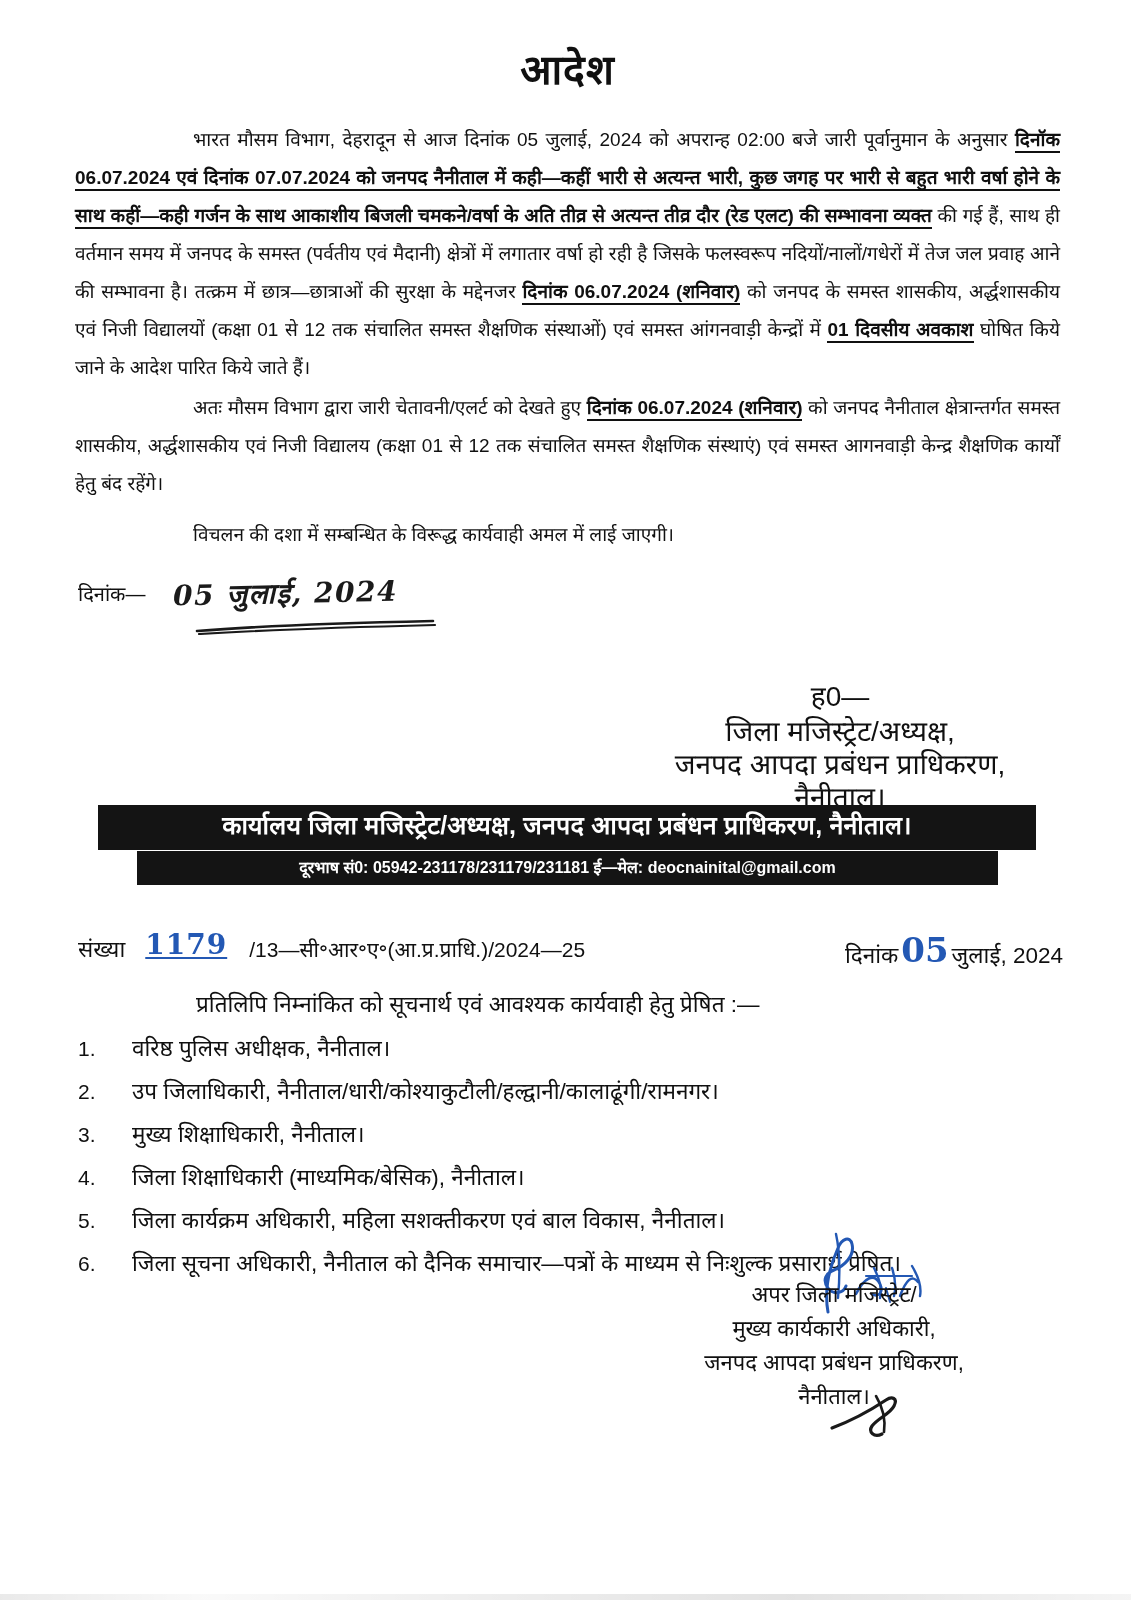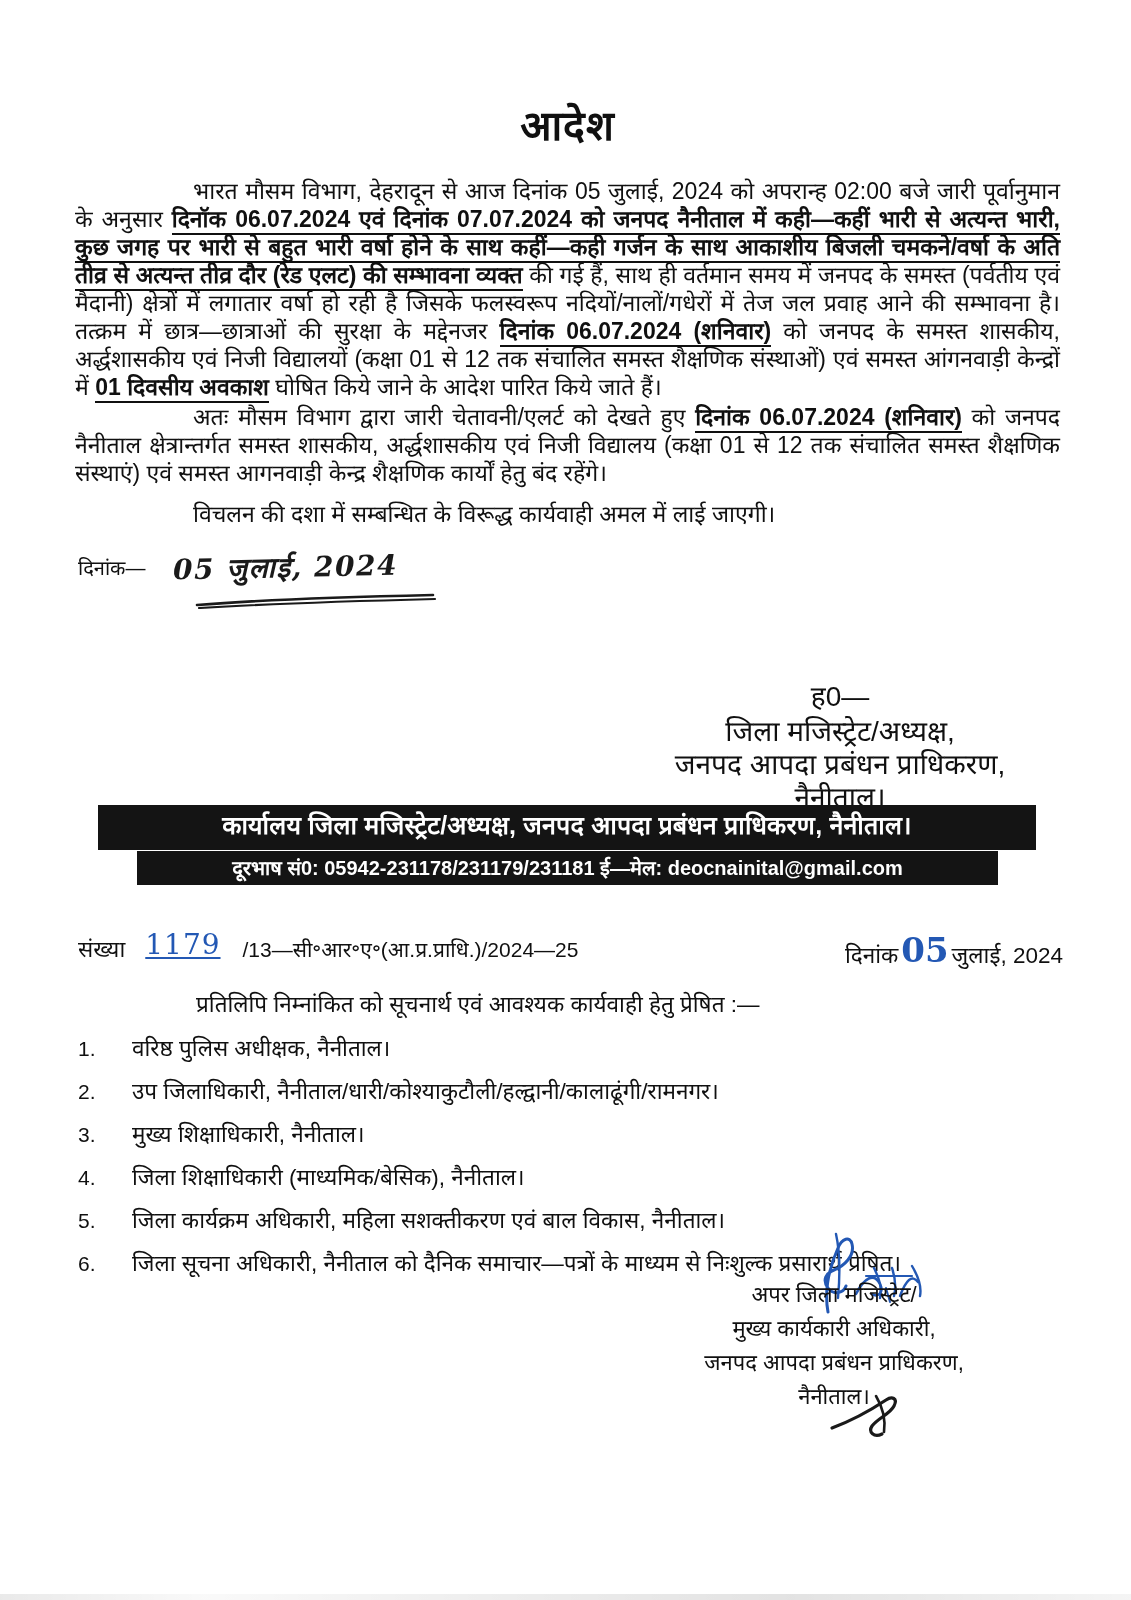--- a/index.html
+++ b/index.html
@@ -42,29 +42,29 @@
     top: 0;
     width: 985px;
   }
 
   
   .doc-title {
     text-align: center;
     font-size: 41px;
     font-weight: 700;
     letter-spacing: 1px;
-    margin: 104px 0 0 0;
+    margin: 48px 0 0 0;
     line-height: 1.1;
   }
 
   
   .body-block {
     margin-top: 28px;
-    font-size: 23px;
-    line-height: 28px;
+    font-size: 19px;
+    line-height: 38px;
     text-align: justify;
     text-justify: inter-word;
   }
   .para {
     margin: 0 0 0 0;
     text-indent: 118px;
     text-align: justify;
   }
   .para + .para { margin-top: 2px; }
   .para.last-line { text-align: left; margin-top: 13px; }
@@ -142,21 +142,21 @@
   }
   .banner-2 {
     position: absolute;
     left: 137px;
     top: 851px;
     width: 861px;
     height: 34px;
     background: #141414;
     color: #ffffff;
     font-weight: 700;
-    font-size: 20px;
+    font-size: 16px;
     line-height: 34px;
     text-align: center;
     white-space: nowrap;
     overflow: hidden;
   }
   .banner-2 .mail {
     font-family: "Liberation Sans", sans-serif;
     font-weight: 700;
   }
 
@@ -171,21 +171,21 @@
   }
   .ref-left {
     position: absolute;
     left: 0;
     top: 6px;
     white-space: nowrap;
   }
   .ref-sankhya { margin-right: 20px; }
   .hand-num {
     font-family: "DejaVu Serif", serif;
-    font-weight: 400;
+    font-weight: 700;
     font-size: 28px;
     color: #2358b4;
     letter-spacing: 1px;
     position: relative;
     top: -3px;
     text-decoration: underline;
     text-decoration-thickness: 2px;
     text-underline-offset: 3px;
   }
   .ref-code { margin-left: 22px; font-size: 21px; }

